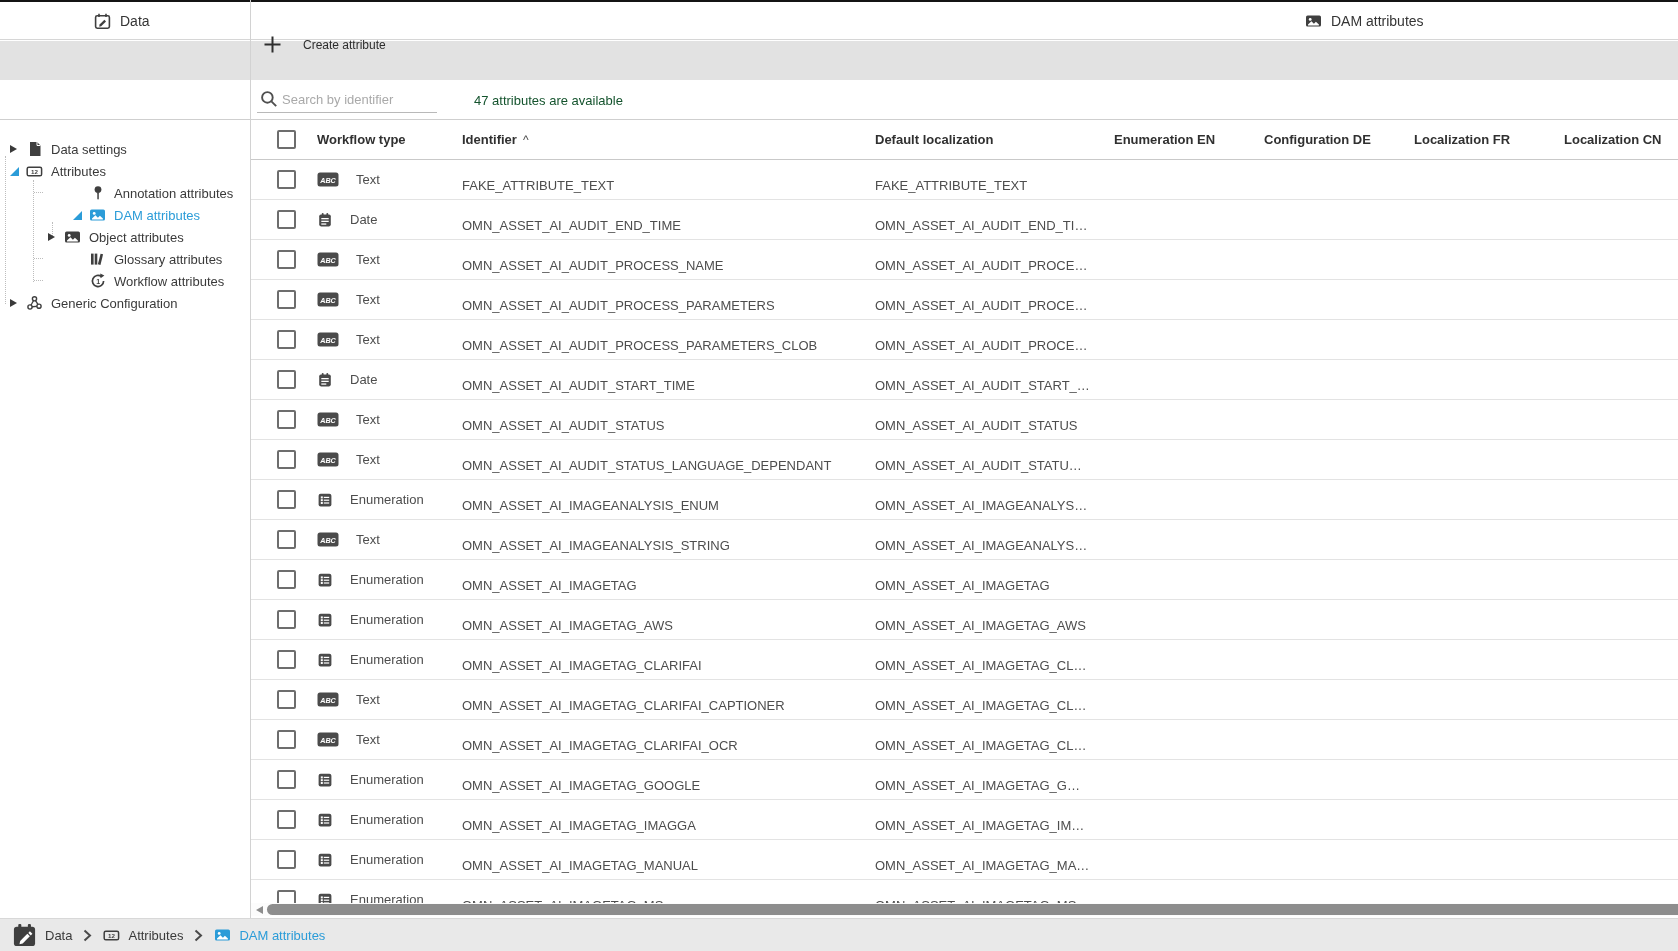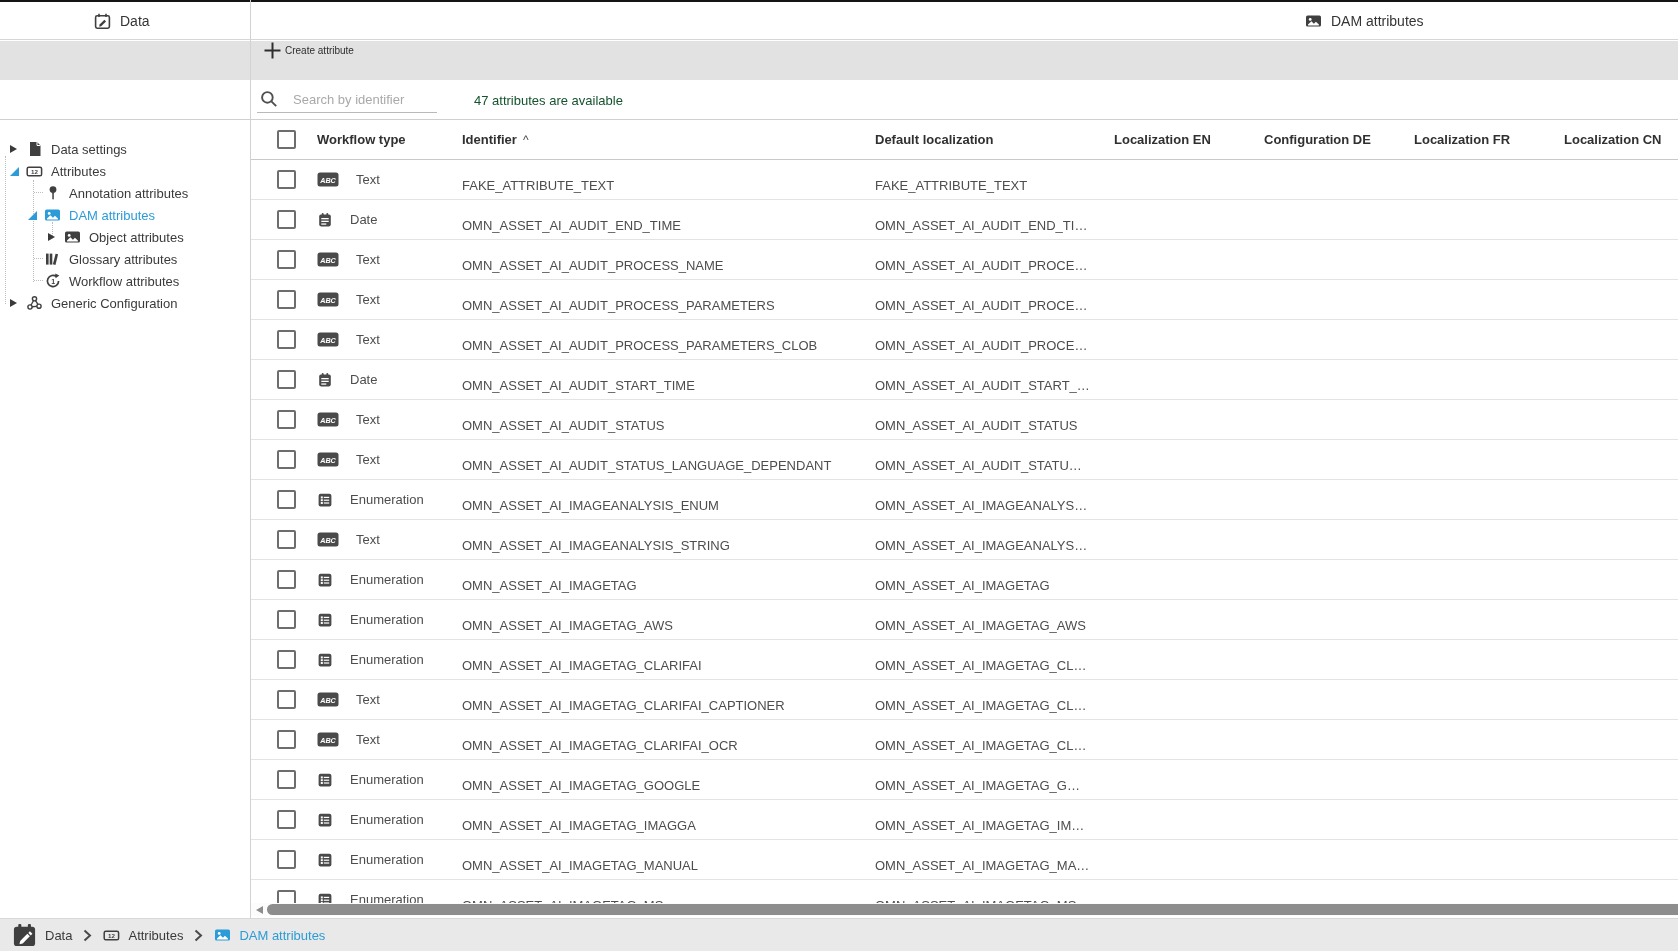--- a/index.html
+++ b/index.html
@@ -10,37 +10,37 @@
   .topline   { position:absolute; left:0; top:0; width:1678px; height:2px; background:#141414; }
   .topbar    { position:absolute; left:0; top:0; width:1678px; height:40px; background:#fff; border-bottom:1px solid #d6d6d6; }
   .toolbar   { position:absolute; left:0; top:41px; width:1678px; height:39px; background:#e2e2e2; }
   .searchrow { position:absolute; left:0; top:80px; width:1678px; height:40px; background:#fff; }
   .hline120  { position:absolute; left:0; top:119px; width:1678px; height:1px; background:#cfcfcf; }
   .vdivider  { position:absolute; left:250px; top:0; width:1px; height:918px; background:#d2d2d2; }
 
   .module-tab { position:absolute; left:94px; top:2px; height:38px; display:flex; align-items:center; gap:9px; font-size:14px; color:#353535; cursor:default; }
   .panel-title{ position:absolute; left:1305px; top:2px; height:38px; display:flex; align-items:center; gap:9px; font-size:14px; color:#353535; }
 
-  .create-btn { position:absolute; left:263px; top:31px; height:39px; display:flex; align-items:center; gap:3px; font-size:10px; color:#2e2e2e; cursor:pointer; }
-
-  .search-wrap { position:absolute; left:257px; top:86px; width:180px; height:27px; border-bottom:1px solid #b9b9b9; display:flex; align-items:center; gap:15px; padding-left:3px; }
+  .create-btn { position:absolute; left:263px; top:25px; height:39px; display:flex; align-items:center; gap:21px; font-size:12px; color:#2e2e2e; cursor:pointer; }
+
+  .search-wrap { position:absolute; left:257px; top:86px; width:180px; height:27px; border-bottom:1px solid #b9b9b9; display:flex; align-items:center; gap:4px; padding-left:3px; }
   .search-wrap input { border:none; outline:none; flex:1; font-size:13px; font-family:"Liberation Sans",sans-serif; color:#444; background:transparent; min-width:0; }
   .search-wrap input::placeholder { color:#a9a9a9; }
   .result-count { position:absolute; left:474px; top:80px; height:40px; display:flex; align-items:center; font-size:13px; color:#14532d; }
 
   
   .sidebar { position:absolute; left:0; top:128px; width:250px; height:798px; background:#fff; }
   .tree { position:absolute; left:0; top:10px; width:250px; }
   .tree-item { height:22px; display:flex; align-items:center; font-size:13px; color:#3a3a3a; cursor:pointer; white-space:nowrap; }
   .tree-item .exp { width:9px; height:9px; flex:0 0 9px; margin-right:7px; position:relative; }
   .tree-item .ticon { width:17px; height:16px; flex:0 0 17px; margin-right:8px; display:flex; align-items:center; justify-content:center; color:#3f3f3f; }
   .tree-item.sel { color:#2b9cd8; }
   .tree-item.sel .ticon { color:#2b9cd8; }
   .tree-item.lvl1 { padding-left:10px; }
-  .tree-item.lvl2 { padding-left:28px; }
+  .tree-item.lvl2 { padding-left:28px;margin-left:45px; }
   .tree-item.lvl3 { padding-left:48px; }
   .exp.collapsed::before { content:""; position:absolute; left:0; top:0; border-left:7px solid #3a3a3a; border-top:4.5px solid transparent; border-bottom:4.5px solid transparent; }
   .exp.expanded::before  { content:""; position:absolute; left:0; top:0; border-bottom:9px solid #2b9cd8; border-left:9px solid transparent; }
   .guides div { position:absolute; }
   .gv { border-left:1px dotted #bdbdbd; width:0; }
   .gh { border-top:1px dotted #bdbdbd; height:0; }
 
   
   .grid-cols { display:grid; grid-template-columns:66px 145px 413px 239px 150px 150px 150px 1fr; align-items:center; }
   .thead { position:absolute; left:251px; top:120px; width:1427px; height:40px; border-bottom:1px solid #c9c9c9; font-weight:bold; font-size:13px; color:#303030; }
@@ -222,21 +222,21 @@
     </div>
 </div>
 
 <div class="thead grid-cols">
     <div class="cell-check">
       <div class="checkbox"></div>
     </div>
     <div><span>Workflow type</span></div>
     <div><span>Identifier</span><span class="sort-caret">^</span></div>
     <div><span>Default localization</span></div>
-    <div><span>Localization EN</span></div>
+    <div><span>Enumeration EN</span></div>
     <div><span>Configuration DE</span></div>
     <div><span>Localization FR</span></div>
     <div><span>Localization CN</span></div>
   </div>
 
 <div class="rows-viewport">
     <div class="trow grid-cols">
       <div class="cell-check">
         <div class="checkbox"></div>
       </div>

